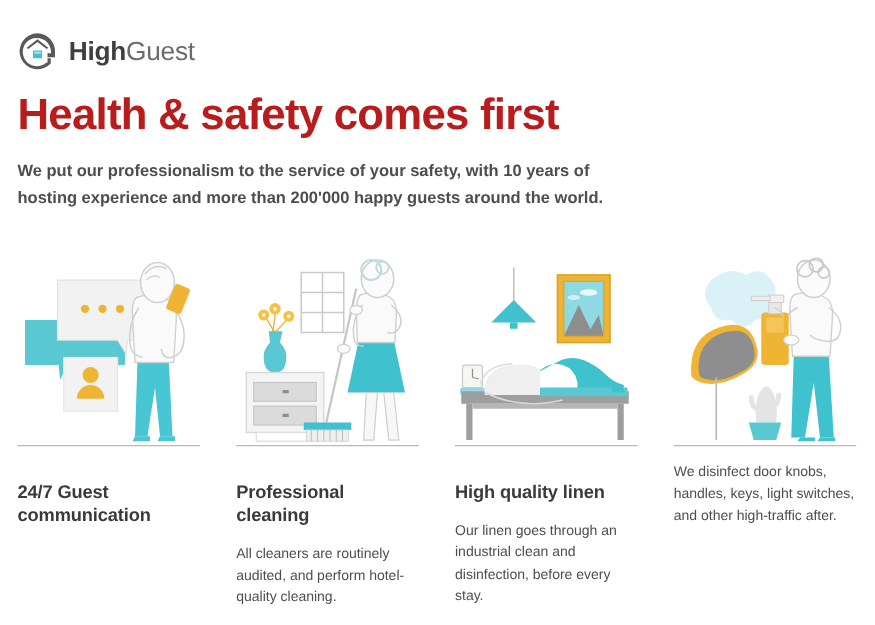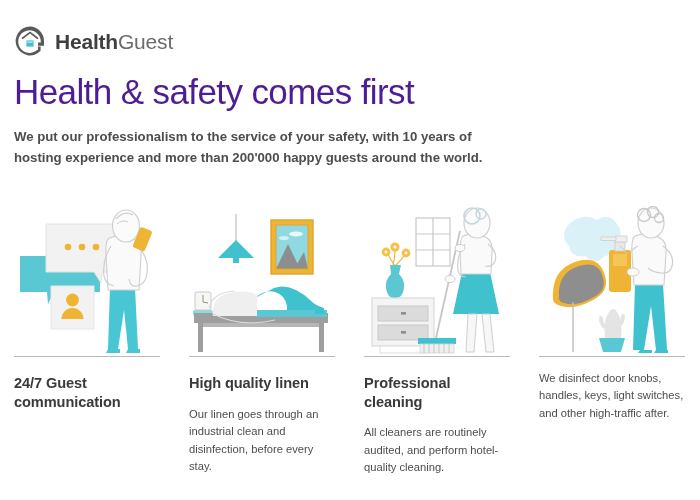--- a/index.html
+++ b/index.html
@@ -39,23 +39,23 @@
   }
   .brand-name .b-guest { font-weight: bold; color: #3f3f3f; }
   .brand-name .b-ready { font-weight: normal; color: #6b6b6b; }
 
   
   .hero-title {
     position: absolute;
     left: 14px;
     top: 73px;
     font-size: 35px;
-    font-weight: normal;
+    font-weight: bold;
     letter-spacing: -0.6px;
-    color: #4c1d95;
+    color: #b91c1c;
     line-height: 1.08;
     white-space: nowrap;
   }
   .hero-sub {
     position: absolute;
     left: 14px;
     top: 126px;
     width: 500px;
     font-size: 13.2px;
     line-height: 1.62;
@@ -85,21 +85,21 @@
   .illus-box svg { display: block; width: 146px; height: 150px; }
 
   .ground-line {
     width: 146px;
     height: 1px;
     background: #b9b9b9;
     margin-top: 0px;
   }
 
   .col-title {
-    margin-top: 17px;
+    margin-top: 28px;
     font-size: 14.6px;
     font-weight: bold;
     color: #3a3a3a;
     line-height: 1.28;
     letter-spacing: -0.1px;
   }
   .col-body {
     margin-top: 13px;
     font-size: 11.2px;
     line-height: 1.56;
@@ -115,21 +115,21 @@
     <span>
       <svg class="brand-logo" viewBox="0 0 32 32">
         <path d="M16 1.6a14.4 14.4 0 1 0 10.6 24.2l0 -4.2 -3.2 0 0 3.1a11.3 11.3 0 1 1 3.4 -8.1l0 0.9 -5.0 0 0 3.2 8.2 0 0 -4.7A14.4 14.4 0 0 0 16 1.6z" fill="#59595B"></path>
         <path d="M16 7.1 L8.0 13.3 L8.0 24.9 L24.0 24.9 L24.0 13.3 Z" fill="#FFFFFF"></path>
         <path d="M16 6.4 L7.4 13.1 L8.6 14.2 L16 8.5 L23.4 14.2 L24.6 13.1 Z" fill="#59595B"></path>
         <rect x="12.4" y="15.4" width="7.2" height="6.2" fill="#3FC1CE"></rect>
         <rect x="13.3" y="16.3" width="5.4" height="1.6" fill="#FFFFFF" opacity="0.55"></rect>
       </svg>
     </span>
     <div class="brand-name">
-      <span class="b-guest">Health</span><span class="b-ready">Guest</span>
+      <span class="b-guest">High</span><span class="b-ready">Guest</span>
     </div>
   </div>
 
   <h1 class="hero-title">Health &amp; safety comes first</h1>
   <p class="hero-sub">We put our professionalism to the service of your safety, with 10 years of hosting experience and more than 200'000 happy guests around the world.</p>
 
   <div class="columns">
 
     <div class="col">
       <div class="illus-box">
@@ -173,73 +173,20 @@
 
             <path d="M102 13 q8 -9 17 -4" fill="none" stroke="#CFCFCF" stroke-width="1.2"></path>
             <path d="M103 18 q5 -5 11 -2" fill="none" stroke="#CFCFCF" stroke-width="1"></path>
 
             <rect x="122" y="22" width="13" height="22" rx="2.4" fill="#F0B434" transform="rotate(22 128 33)"></rect>
           </g>
         </svg>
       </div>
       <div class="ground-line"></div>
       <div class="col-title">24/7 Guest communication</div>
-    </div>
-
-    <div class="col">
-      <div class="illus-box">
-        <svg viewBox="0 0 146 150">
-
-          <g>
-            <line x1="47" y1="8" x2="47" y2="36" stroke="#BFBFBF" stroke-width="1.2"></line>
-            <path d="M29 52 L47 34 L65 52 Z" fill="#3FC1CE"></path>
-            <rect x="44" y="52" width="6" height="5" fill="#3FC1CE"></rect>
-          </g>
-
-          <g>
-            <rect x="82" y="14" width="42" height="54" fill="#F0B434"></rect>
-            <rect x="87" y="19" width="32" height="44" fill="#8FD9E2"></rect>
-            <path d="M87 63 L99 38 L111 63 Z" fill="#8E8E8E"></path>
-            <path d="M105 63 L115 46 L119 63 Z" fill="#8E8E8E"></path>
-            <ellipse cx="107" cy="28" rx="7" ry="2.6" fill="#FFFFFF" opacity="0.8"></ellipse>
-            <ellipse cx="95" cy="32" rx="5" ry="2" fill="#FFFFFF" opacity="0.6"></ellipse>
-            <rect x="82" y="14" width="42" height="54" fill="none" stroke="#DCA52C" stroke-width="1.4"></rect>
-            <rect x="87" y="19" width="32" height="44" fill="none" stroke="#DCA52C" stroke-width="1"></rect>
-          </g>
-
-          <g>
-            <rect x="4" y="104" width="20" height="6" rx="2" fill="#8FD9E2"></rect>
-            <rect x="6" y="86" width="16" height="18" rx="2" fill="#F7F7F2" stroke="#C9C9C9" stroke-width="1"></rect>
-            <line x1="14" y1="96" x2="14" y2="89" stroke="#8E8E8E" stroke-width="1"></line>
-            <line x1="14" y1="96" x2="19" y2="97" stroke="#8E8E8E" stroke-width="1"></line>
-          </g>
-
-          <g>
-            <rect x="5" y="107" width="134" height="10" fill="#9E9E9E"></rect>
-            <rect x="9" y="117" width="5" height="29" fill="#9E9E9E"></rect>
-            <rect x="130" y="117" width="5" height="29" fill="#9E9E9E"></rect>
-            <rect x="14" y="117" width="116" height="4" fill="#B5B5B5"></rect>
-          </g>
-
-          <g>
-
-            <path d="M66 92 q10 -9 20 -6 q10 3 12 14 q1 8 -7 10 l44 0 l0 -8 q-8 -2 -14 -8 q-6 -6 -14 -10 q-11 -6 -22 -2 z" fill="#3FC1CE"></path>
-            <path d="M66 104 h72 v7 h-72 z" fill="#5AC8D2"></path>
-
-            <path d="M24 103 q2 -15 22 -17 q16 -2 22 4 l0 20 l-44 0 q-1 -4 0 -7 z" fill="#EFEFEF"></path>
-            <path d="M24 108 q28 14 62 6" fill="none" stroke="#D8D8D8" stroke-width="1.2"></path>
-            <path d="M20 102 q4 -16 26 -17" fill="none" stroke="#DCDCDC" stroke-width="1.2"></path>
-
-            <path d="M126 100 q8 1 10 8 l-10 0 z" fill="#3FC1CE"></path>
-          </g>
-        </svg>
-      </div>
-      <div class="ground-line"></div>
-      <div class="col-title">High quality linen</div>
-      <div class="col-body">Our linen goes through an industrial clean and disinfection, before every stay.</div>
     </div>
 
     <div class="col">
       <div class="illus-box">
         <svg viewBox="0 0 146 150">
 
           <g>
             <rect x="52" y="12" width="34" height="48" fill="#FFFFFF" stroke="#C9C9C9" stroke-width="1.2"></rect>
             <line x1="69" y1="12" x2="69" y2="60" stroke="#C9C9C9" stroke-width="1.2"></line>
             <line x1="52" y1="28" x2="86" y2="28" stroke="#C9C9C9" stroke-width="1.2"></line>
@@ -312,20 +259,73 @@
       <div class="ground-line"></div>
       <div class="col-title">Professional cleaning</div>
       <div class="col-body">All cleaners are routinely audited, and perform hotel-quality cleaning.</div>
     </div>
 
     <div class="col">
       <div class="illus-box">
         <svg viewBox="0 0 146 150">
 
           <g>
+            <line x1="47" y1="8" x2="47" y2="36" stroke="#BFBFBF" stroke-width="1.2"></line>
+            <path d="M29 52 L47 34 L65 52 Z" fill="#3FC1CE"></path>
+            <rect x="44" y="52" width="6" height="5" fill="#3FC1CE"></rect>
+          </g>
+
+          <g>
+            <rect x="82" y="14" width="42" height="54" fill="#F0B434"></rect>
+            <rect x="87" y="19" width="32" height="44" fill="#8FD9E2"></rect>
+            <path d="M87 63 L99 38 L111 63 Z" fill="#8E8E8E"></path>
+            <path d="M105 63 L115 46 L119 63 Z" fill="#8E8E8E"></path>
+            <ellipse cx="107" cy="28" rx="7" ry="2.6" fill="#FFFFFF" opacity="0.8"></ellipse>
+            <ellipse cx="95" cy="32" rx="5" ry="2" fill="#FFFFFF" opacity="0.6"></ellipse>
+            <rect x="82" y="14" width="42" height="54" fill="none" stroke="#DCA52C" stroke-width="1.4"></rect>
+            <rect x="87" y="19" width="32" height="44" fill="none" stroke="#DCA52C" stroke-width="1"></rect>
+          </g>
+
+          <g>
+            <rect x="4" y="104" width="20" height="6" rx="2" fill="#8FD9E2"></rect>
+            <rect x="6" y="86" width="16" height="18" rx="2" fill="#F7F7F2" stroke="#C9C9C9" stroke-width="1"></rect>
+            <line x1="14" y1="96" x2="14" y2="89" stroke="#8E8E8E" stroke-width="1"></line>
+            <line x1="14" y1="96" x2="19" y2="97" stroke="#8E8E8E" stroke-width="1"></line>
+          </g>
+
+          <g>
+            <rect x="5" y="107" width="134" height="10" fill="#9E9E9E"></rect>
+            <rect x="9" y="117" width="5" height="29" fill="#9E9E9E"></rect>
+            <rect x="130" y="117" width="5" height="29" fill="#9E9E9E"></rect>
+            <rect x="14" y="117" width="116" height="4" fill="#B5B5B5"></rect>
+          </g>
+
+          <g>
+
+            <path d="M66 92 q10 -9 20 -6 q10 3 12 14 q1 8 -7 10 l44 0 l0 -8 q-8 -2 -14 -8 q-6 -6 -14 -10 q-11 -6 -22 -2 z" fill="#3FC1CE"></path>
+            <path d="M66 104 h72 v7 h-72 z" fill="#5AC8D2"></path>
+
+            <path d="M24 103 q2 -15 22 -17 q16 -2 22 4 l0 20 l-44 0 q-1 -4 0 -7 z" fill="#EFEFEF"></path>
+            <path d="M24 108 q28 14 62 6" fill="none" stroke="#D8D8D8" stroke-width="1.2"></path>
+            <path d="M20 102 q4 -16 26 -17" fill="none" stroke="#DCDCDC" stroke-width="1.2"></path>
+
+            <path d="M126 100 q8 1 10 8 l-10 0 z" fill="#3FC1CE"></path>
+          </g>
+        </svg>
+      </div>
+      <div class="ground-line"></div>
+      <div class="col-title">High quality linen</div>
+      <div class="col-body">Our linen goes through an industrial clean and disinfection, before every stay.</div>
+    </div>
+
+    <div class="col">
+      <div class="illus-box">
+        <svg viewBox="0 0 146 150">
+
+          <g>
             <path d="M30 18 q14 -12 28 -4 q12 -8 20 4 q8 10 -2 18 q4 12 -10 14 q-10 10 -20 0 q-14 2 -16 -10 q-10 -10 0 -22 z" fill="#DAF2F7"></path>
           </g>
 
           <g>
             <path d="M14 94 q-2 -30 22 -38 q24 -8 30 14 q5 15 -12 24 q-18 10 -32 6 q-7 -2 -8 -6 z" fill="#F0B434"></path>
             <path d="M20 92 q-2 -25 20 -32 q20 -6 24 12 q4 13 -11 20 q-16 9 -28 5 q-5 -1 -5 -5 z" fill="#8E8E8E"></path>
             <line x1="34" y1="96" x2="34" y2="146" stroke="#BDBDBD" stroke-width="1.4"></line>
           </g>
 
           <g>

